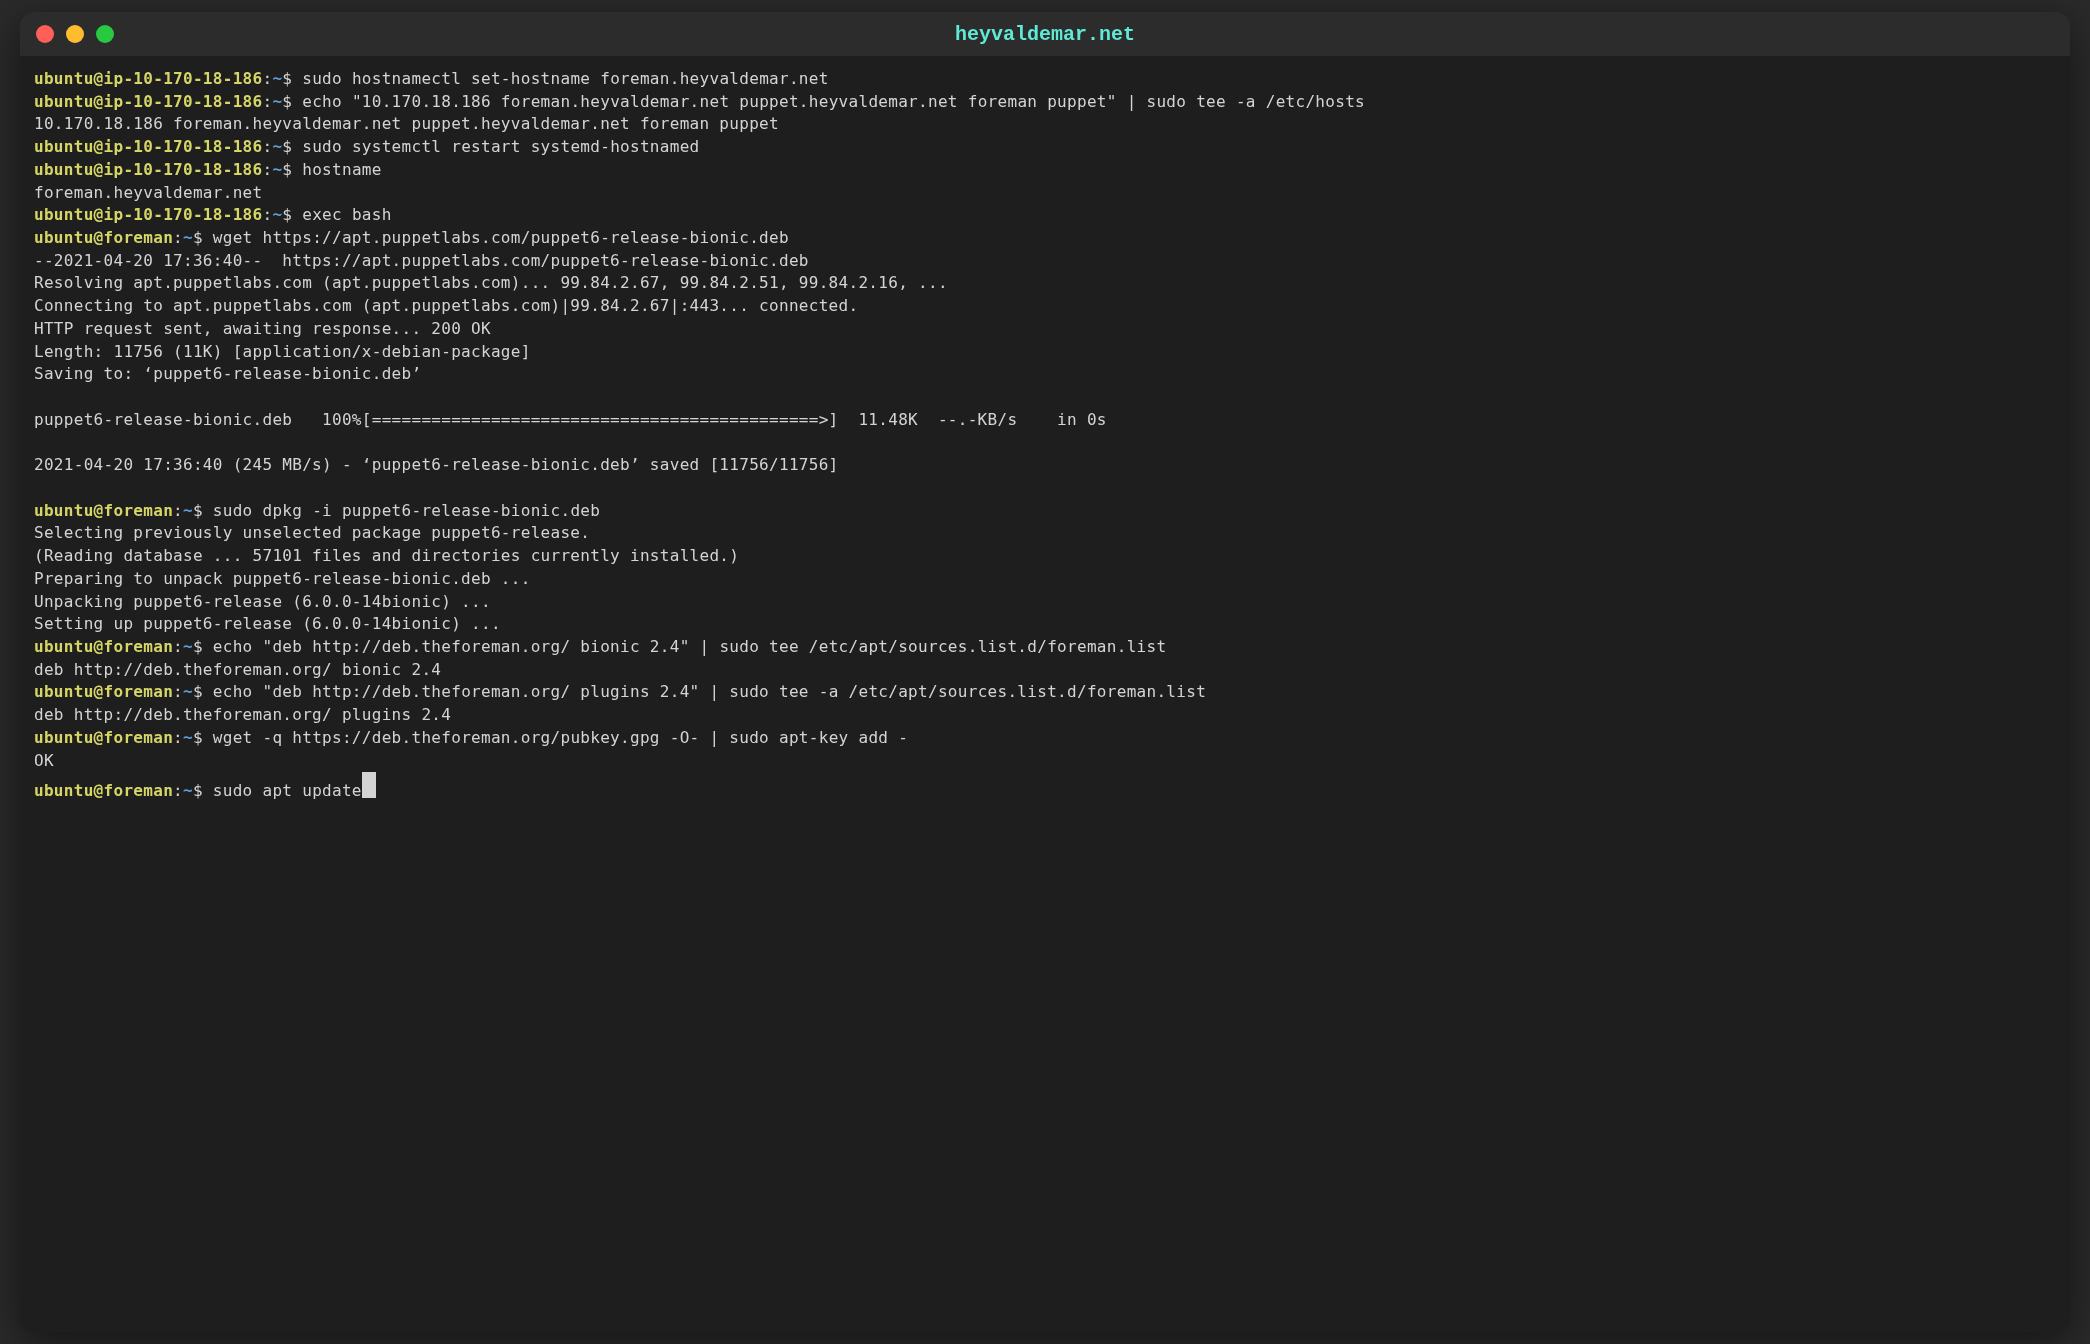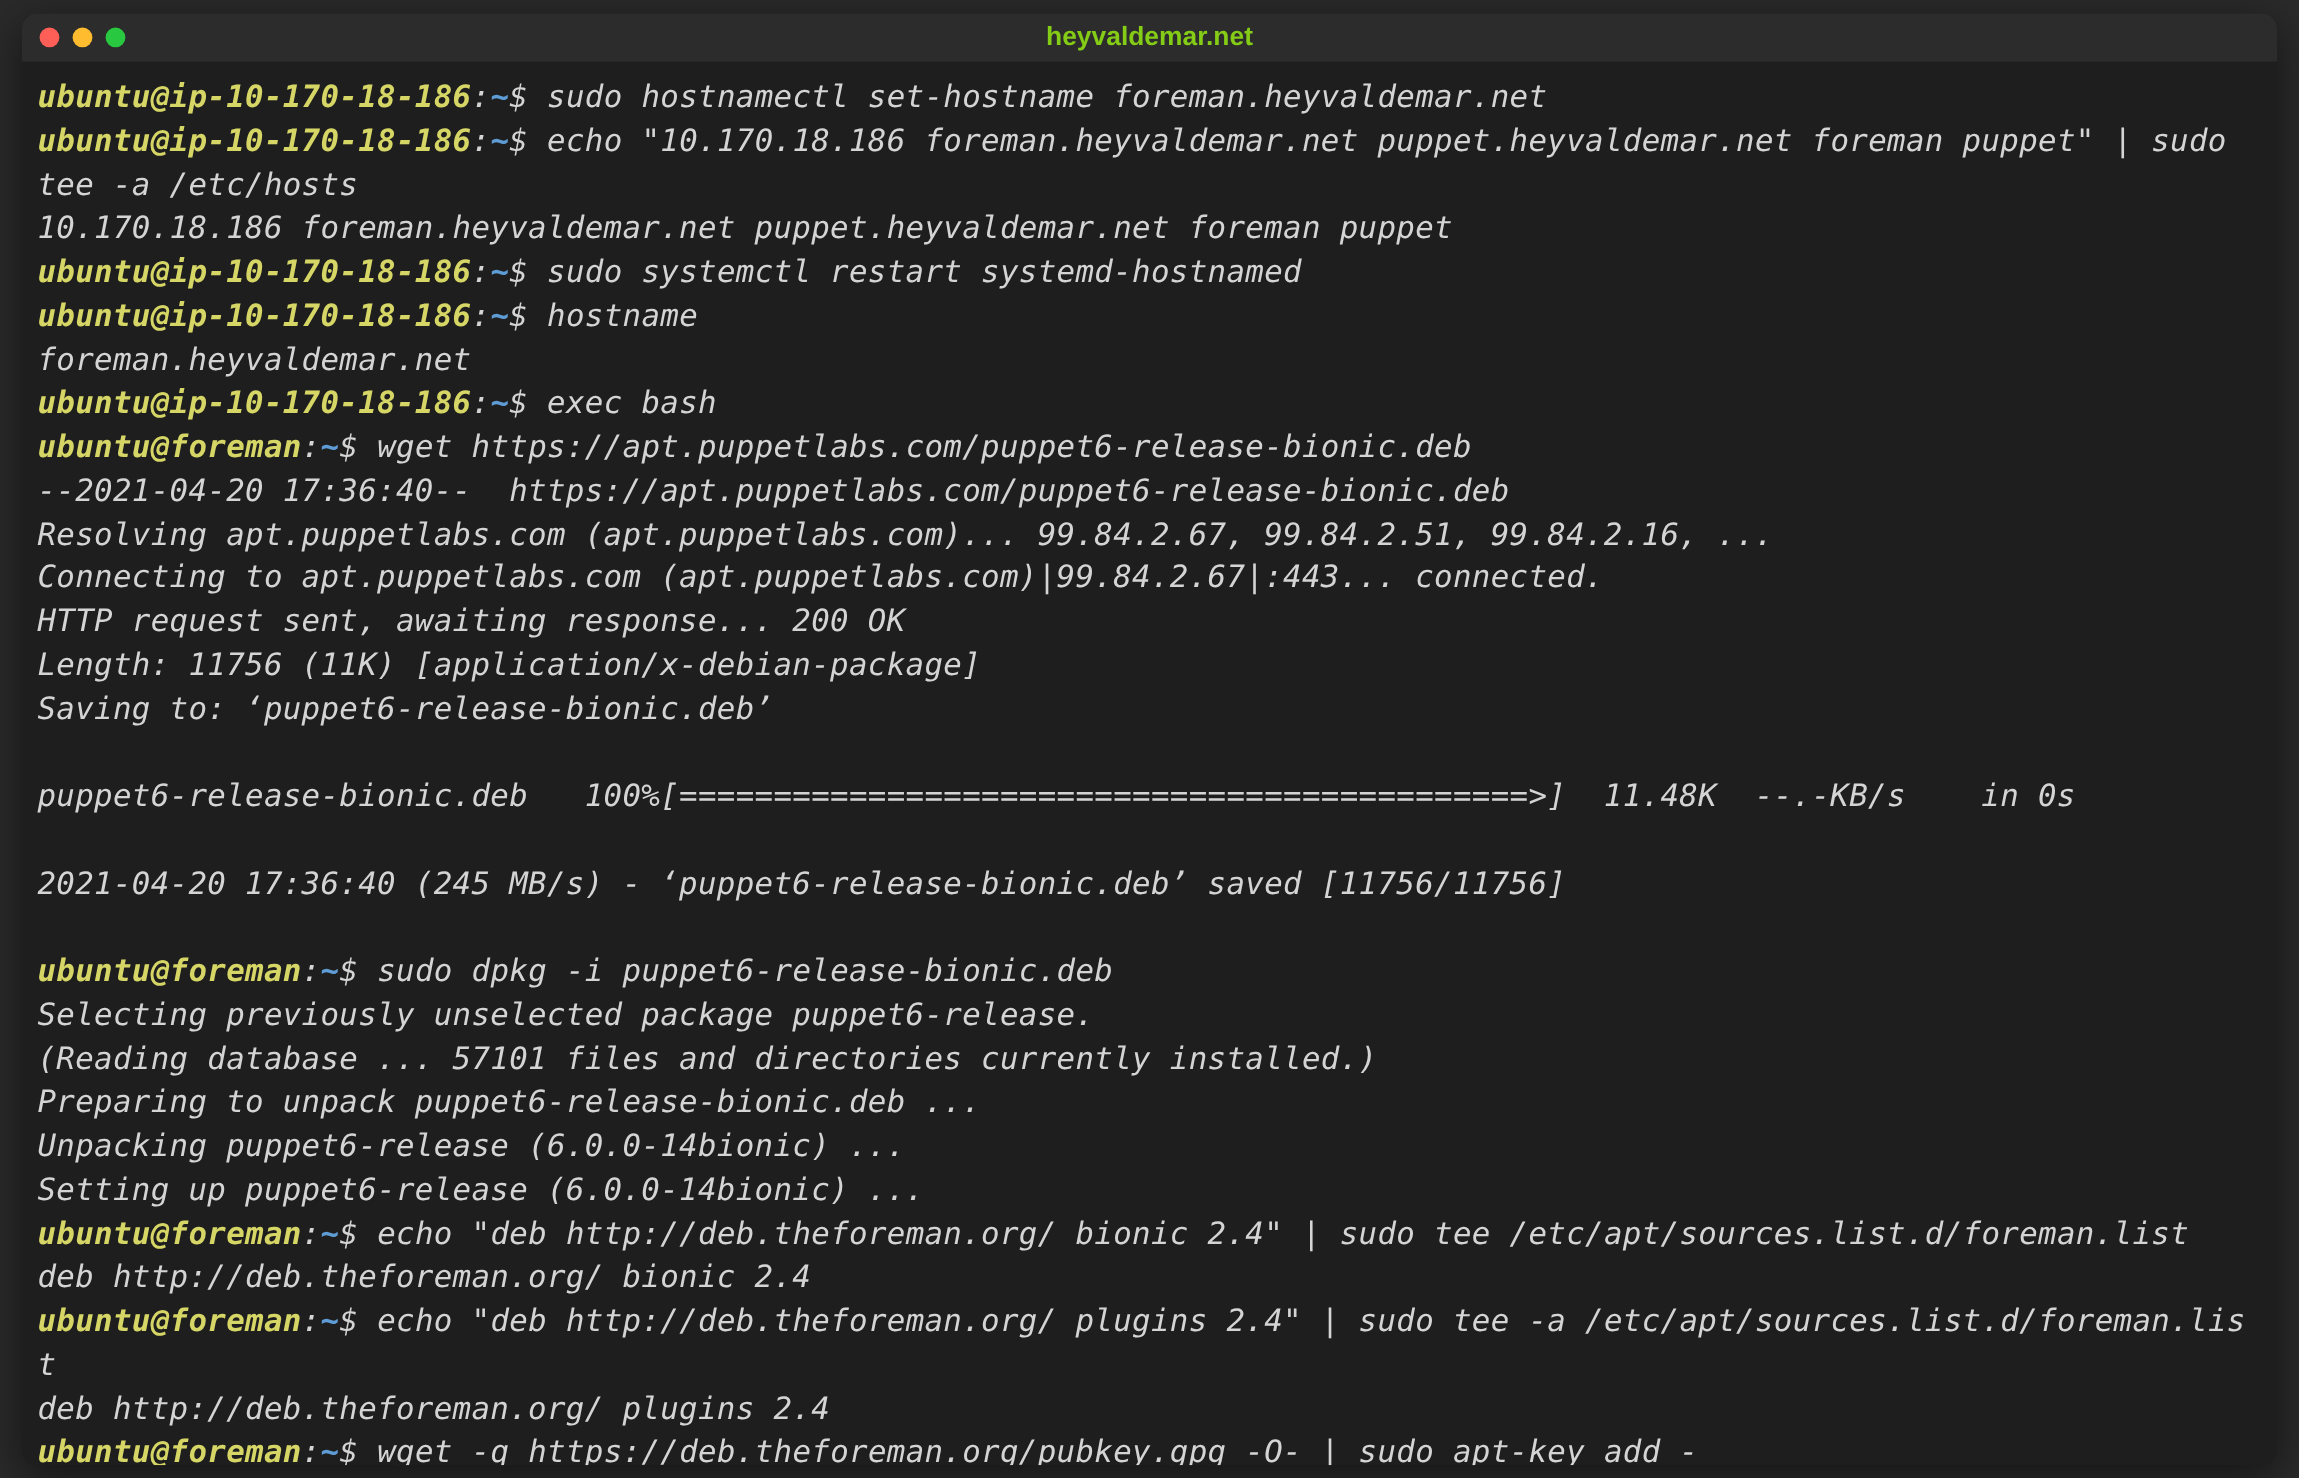--- a/index.html
+++ b/index.html
@@ -43,36 +43,35 @@
       height: 18px;
       border-radius: 50%;
     }
     .traffic-light.red { background: #ff5f57; }
     .traffic-light.yellow { background: #febc2e; }
     .traffic-light.green { background: #28c840; }
     .title {
       position: absolute;
       left: 50%;
       transform: translateX(-50%);
-      color: #84cc16;
-      font-size: 24px;
+      color: #5eead4;
+      font-size: 20px;
       font-weight: 600;
-      font-family: Liberation Sans, sans-serif;
+      font-family: Liberation Mono, monospace;
     }
     .terminal-content {
       flex: 1;
       padding: 12px 14px;
       color: #d4d4d4;
-      font-size: 28px;
+      font-size: 16px;
       line-height: 1.42;
       white-space: pre-wrap;
       word-break: break-all;
       overflow: hidden;
       letter-spacing: 0.3px;
-      font-style: italic;
     }
     .user-host { color: #d6d666; font-weight: bold; }
     .path { color: #5e9cd6; font-weight: bold; }
     .dollar { color: #d4d4d4; }
     .cmd { color: #d4d4d4; }
     .output { color: #d4d4d4; }
     .cursor {
       display: inline-block;
       width: 14px;
       height: 26px;

